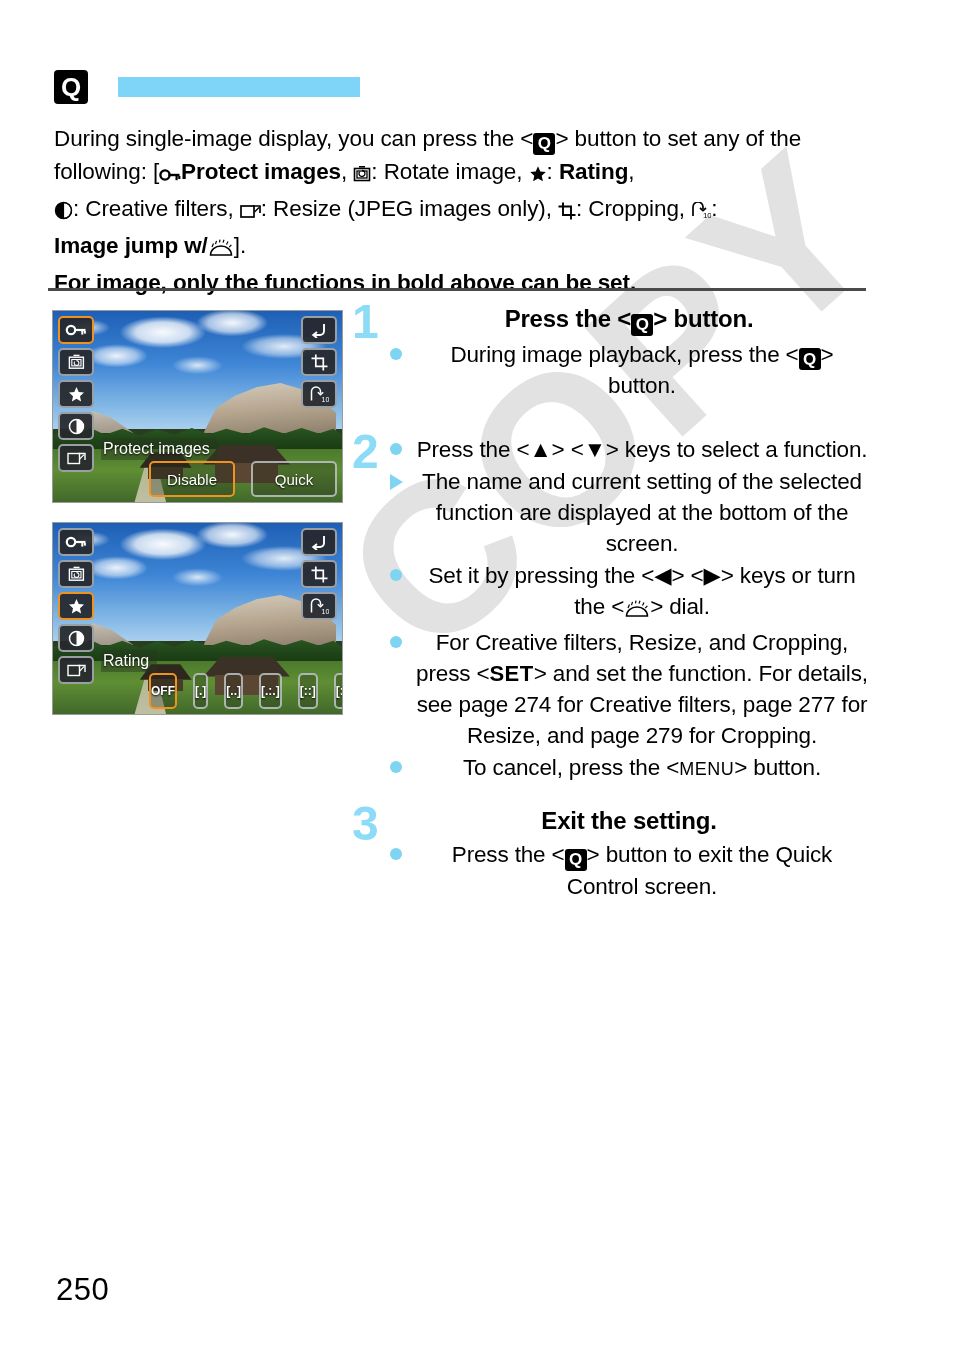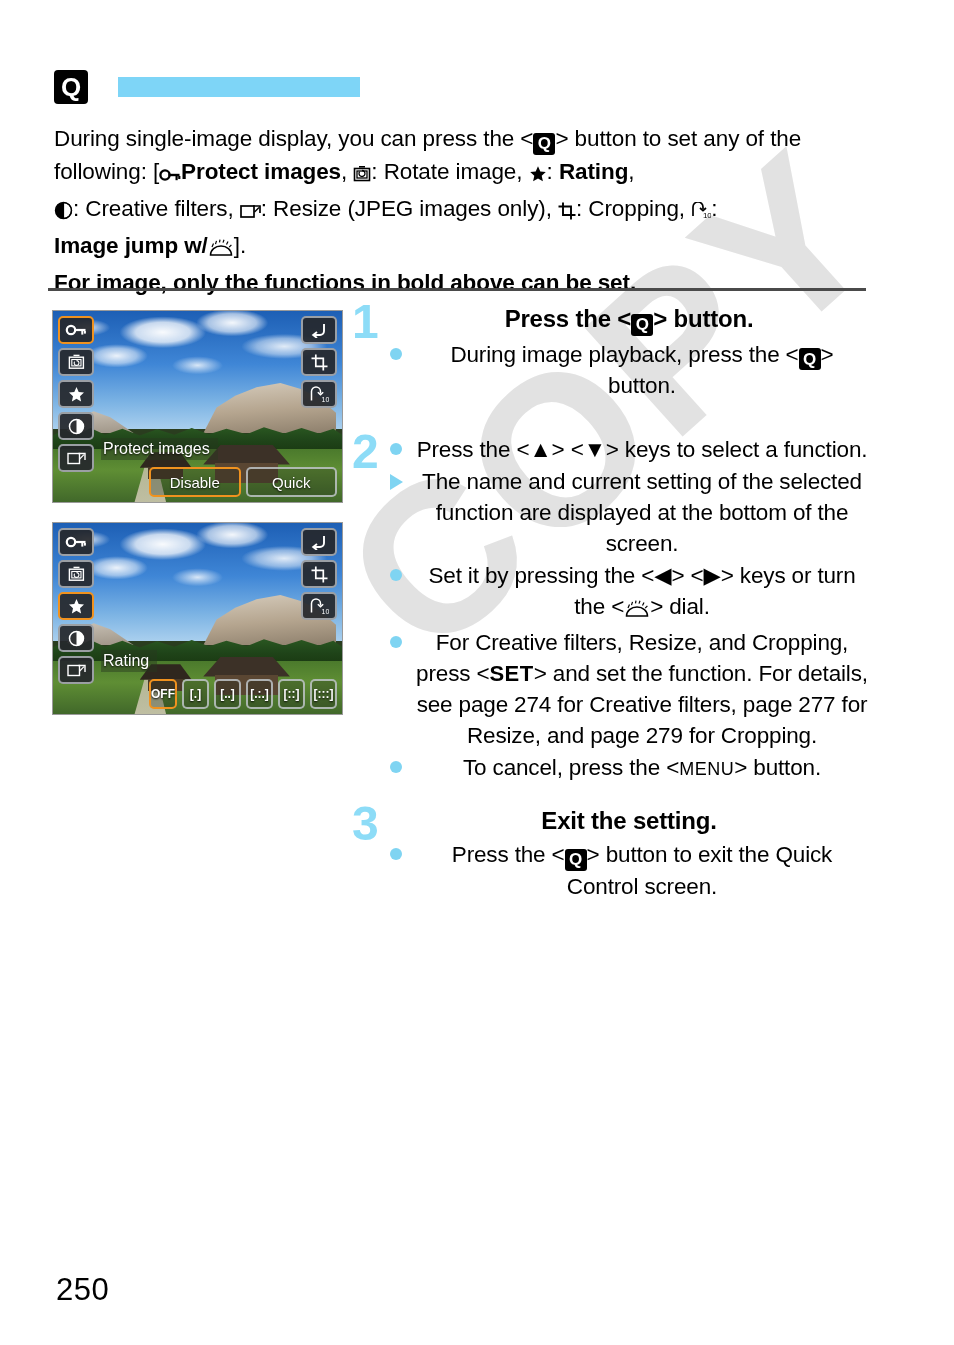--- a/index.html
+++ b/index.html
@@ -193,22 +193,22 @@
     left: 48px; bottom: 42px;
     color: #fff;
     font-size: 16px;
     font-family: "Liberation Sans", sans-serif;
     text-shadow: 0 1px 2px rgba(0,0,0,0.85);
     background: rgba(40,55,30,0.45);
     padding: 2px 8px 2px 2px;
   }
   .osd-bar {
     position: absolute; left: 48px; right: 5px; bottom: 5px;
-    height: 30px;
-    display: flex; gap: 5px; margin-left: 48px;
+    height: 36px;
+    display: flex; gap: 16px; margin-left: 48px;
   }
   .osd-opt {
     flex: 1;
     border: 2px solid rgba(200,205,210,0.8);
     border-radius: 5px;
     background: rgba(30,35,25,0.30);
     display: flex; align-items: center; justify-content: center;
     color: #fff; font-size: 15px;
     text-shadow: 0 1px 2px rgba(0,0,0,0.9);
     font-family: "Liberation Sans", sans-serif;

